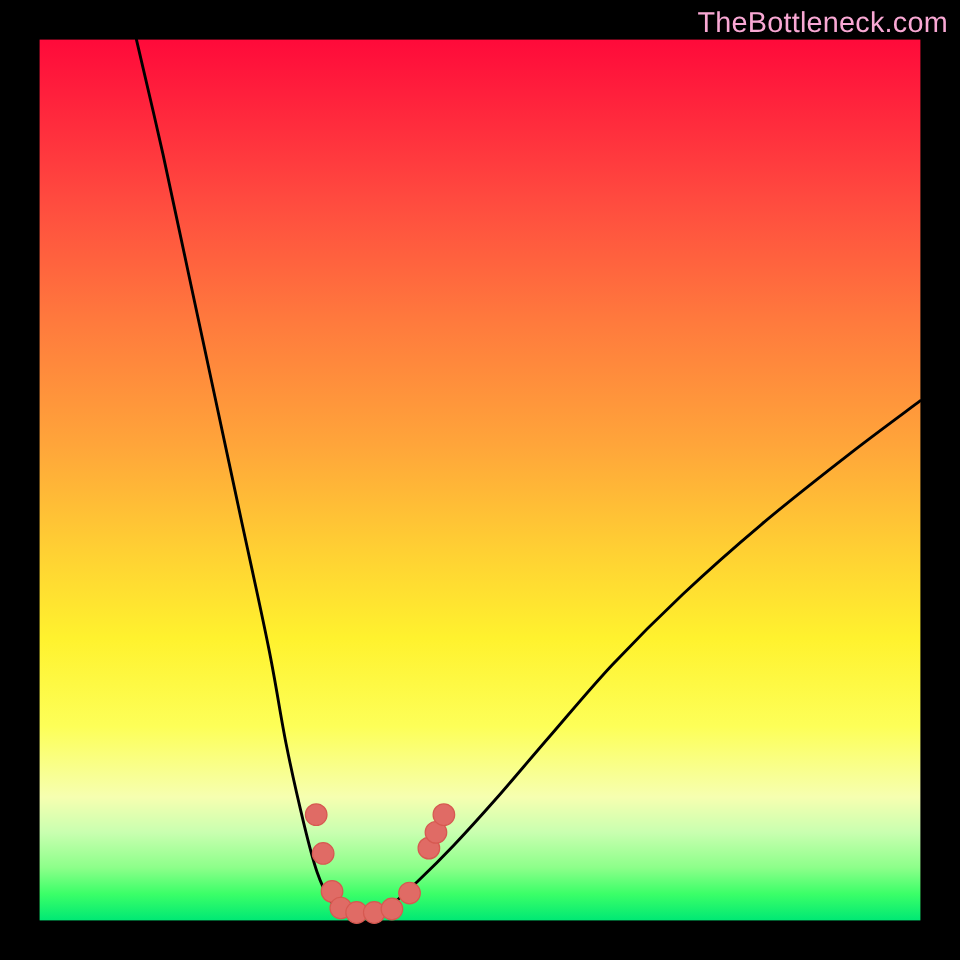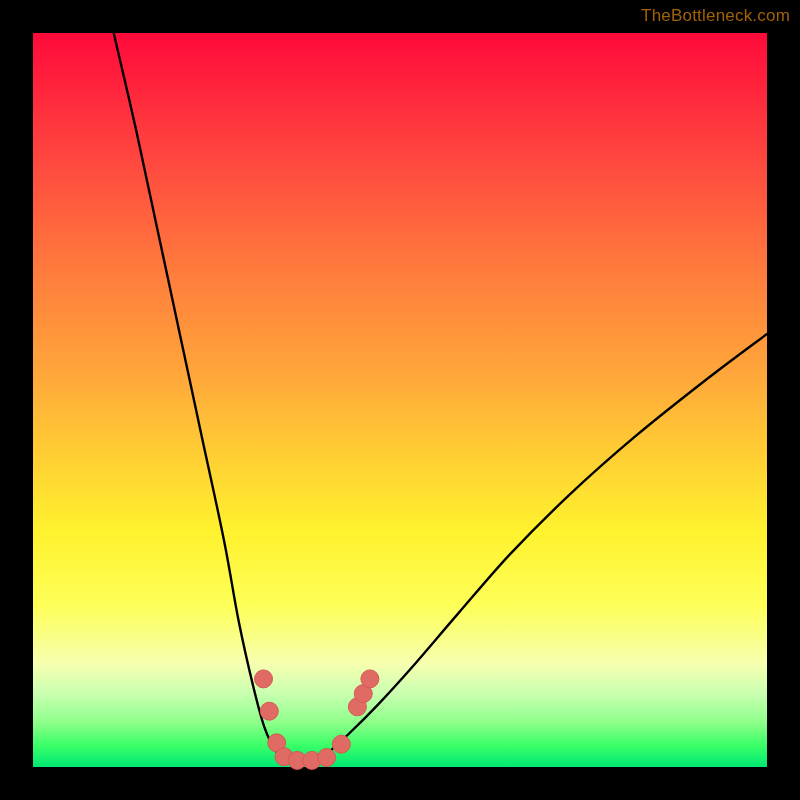--- a/index.html
+++ b/index.html
@@ -39,22 +39,22 @@
       #c9ffb0 90%,
       #8dff8a 94%,
       #3bff68 97%,
       #00e874 100%
     );
   }
   .watermark {
     position: absolute;
     top: 6px;
     right: 10px;
-    color: #a16207;
-    font-size: 17px;
+    color: #f9a8d4;
+    font-size: 24px;
     font-weight: 500;
     letter-spacing: 0.2px;
     user-select: none;
   }
   svg.curve {
     position: absolute;
     left: 0;
     top: 0;
     width: 734px;
     height: 734px;

